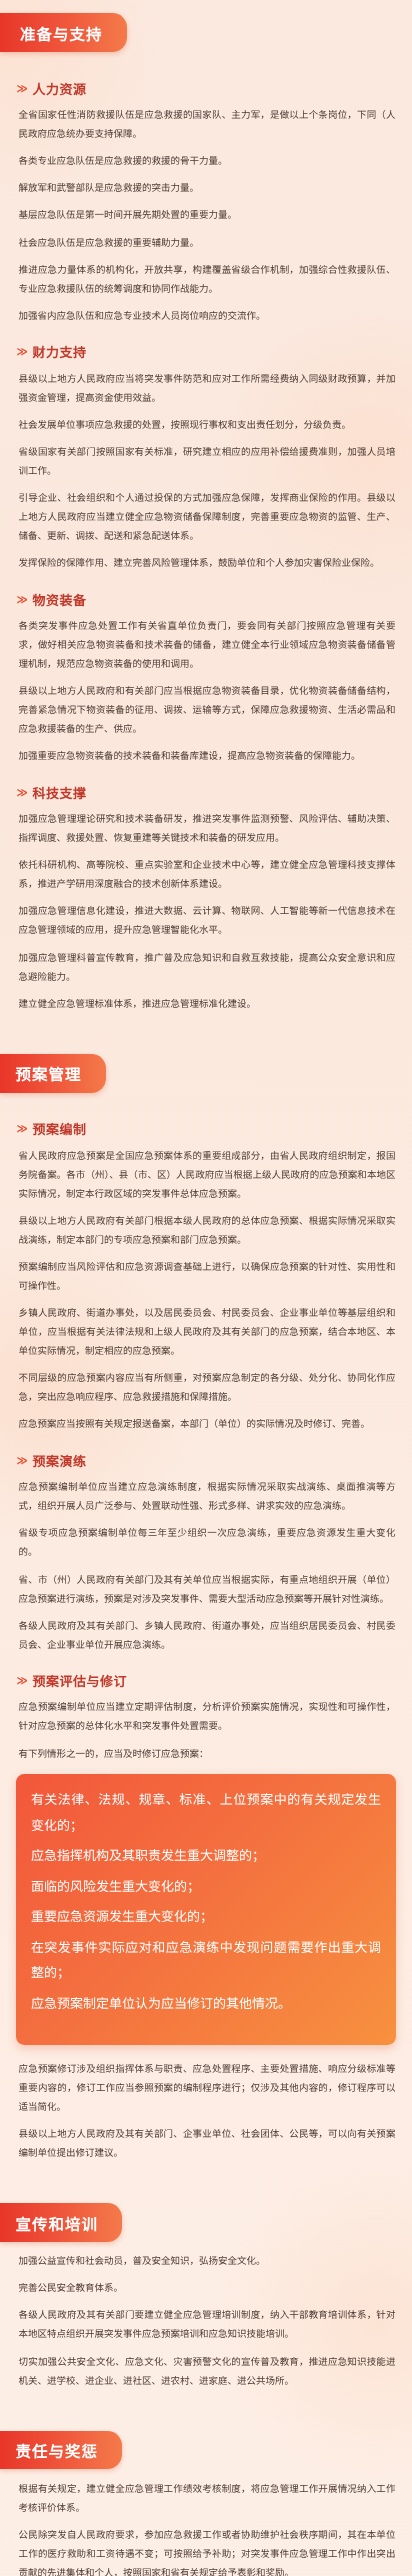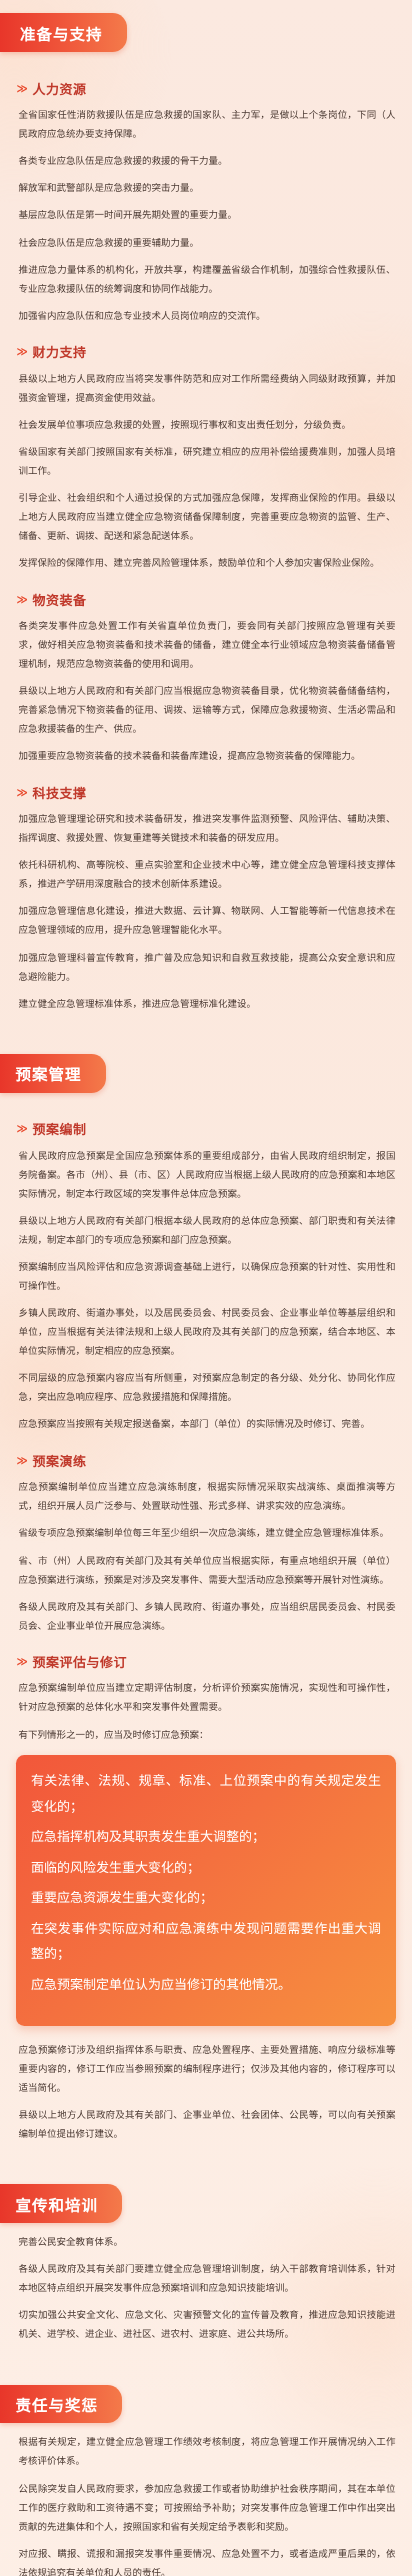--- a/index.html
+++ b/index.html
@@ -160,50 +160,51 @@
         <p class="para">依托科研机构、高等院校、重点实验室和企业技术中心等，建立健全应急管理科技支撑体系，推进产学研用深度融合的技术创新体系建设。</p>
         <p class="para">加强应急管理信息化建设，推进大数据、云计算、物联网、人工智能等新一代信息技术在应急管理领域的应用，提升应急管理智能化水平。</p>
         <p class="para">加强应急管理科普宣传教育，推广普及应急知识和自救互救技能，提高公众安全意识和应急避险能力。</p>
         <p class="para">建立健全应急管理标准体系，推进应急管理标准化建设。</p>
       </div><div class="section-gap"></div><div class="section-head">预案管理</div><div class="card">
         <div class="sub">
           <span class="chev">≫</span>
           <span class="sub-title">预案编制</span>
         </div>
         <p class="para">省人民政府应急预案是全国应急预案体系的重要组成部分，由省人民政府组织制定，报国务院备案。各市（州）、县（市、区）人民政府应当根据上级人民政府的应急预案和本地区实际情况，制定本行政区域的突发事件总体应急预案。</p>
-        <p class="para">县级以上地方人民政府有关部门根据本级人民政府的总体应急预案、部门职责和有关法律法规，制定本部门的专项应急预案和部门应急预案。</p>
+        <p class="para">县级以上地方人民政府有关部门根据本级人民政府的总体应急预案、根据实际情况采取实战演练，制定本部门的专项应急预案和部门应急预案。</p>
         <p class="para">预案编制应当风险评估和应急资源调查基础上进行，以确保应急预案的针对性、实用性和可操作性。</p>
         <p class="para">乡镇人民政府、街道办事处，以及居民委员会、村民委员会、企业事业单位等基层组织和单位，应当根据有关法律法规和上级人民政府及其有关部门的应急预案，结合本地区、本单位实际情况，制定相应的应急预案。</p>
         <p class="para">不同层级的应急预案内容应当有所侧重，对预案应急制定的各分级、处分化、协同化作应急，突出应急响应程序、应急救援措施和保障措施。</p>
         <p class="para">应急预案应当按照有关规定报送备案，本部门（单位）的实际情况及时修订、完善。</p>
         <div class="sub">
           <span class="chev">≫</span>
           <span class="sub-title">预案演练</span>
         </div>
         <p class="para">应急预案编制单位应当建立应急演练制度，根据实际情况采取实战演练、桌面推演等方式，组织开展人员广泛参与、处置联动性强、形式多样、讲求实效的应急演练。</p>
-        <p class="para">省级专项应急预案编制单位每三年至少组织一次应急演练，建立健全应急管理标准体系。</p>
+        <p class="para">省级专项应急预案编制单位每三年至少组织一次应急演练，重要应急资源发生重大变化的。</p>
         <p class="para">省、市（州）人民政府有关部门及其有关单位应当根据实际，有重点地组织开展（单位）应急预案进行演练，预案是对涉及突发事件、需要大型活动应急预案等开展针对性演练。</p>
         <p class="para">各级人民政府及其有关部门、乡镇人民政府、街道办事处，应当组织居民委员会、村民委员会、企业事业单位开展应急演练。</p>
         <div class="sub">
           <span class="chev">≫</span>
           <span class="sub-title">预案评估与修订</span>
         </div>
         <p class="para">应急预案编制单位应当建立定期评估制度，分析评价预案实施情况，实现性和可操作性，针对应急预案的总体化水平和突发事件处置需要。</p>
         <p class="para">有下列情形之一的，应当及时修订应急预案：</p>
         <div class="redbox">
           <div class="ritem">有关法律、法规、规章、标准、上位预案中的有关规定发生变化的；</div>
           <div class="ritem">应急指挥机构及其职责发生重大调整的；</div>
           <div class="ritem">面临的风险发生重大变化的；</div>
           <div class="ritem">重要应急资源发生重大变化的；</div>
           <div class="ritem">在突发事件实际应对和应急演练中发现问题需要作出重大调整的；</div>
           <div class="ritem">应急预案制定单位认为应当修订的其他情况。</div>
         </div>
         <p class="para">应急预案修订涉及组织指挥体系与职责、应急处置程序、主要处置措施、响应分级标准等重要内容的，修订工作应当参照预案的编制程序进行；仅涉及其他内容的，修订程序可以适当简化。</p>
         <p class="para">县级以上地方人民政府及其有关部门、企事业单位、社会团体、公民等，可以向有关预案编制单位提出修订建议。</p>
       </div><div class="section-gap"></div><div class="section-head">宣传和培训</div><div class="card">
+        <p class="para">加强公益宣传和社会动员，普及安全知识，弘扬安全文化。</p>
         <p class="para">完善公民安全教育体系。</p>
         <p class="para">各级人民政府及其有关部门要建立健全应急管理培训制度，纳入干部教育培训体系，针对本地区特点组织开展突发事件应急预案培训和应急知识技能培训。</p>
         <p class="para">切实加强公共安全文化、应急文化、灾害预警文化的宣传普及教育，推进应急知识技能进机关、进学校、进企业、进社区、进农村、进家庭、进公共场所。</p>
       </div><div class="section-gap"></div><div class="section-head">责任与奖惩</div><div class="card">
         <p class="para">根据有关规定，建立健全应急管理工作绩效考核制度，将应急管理工作开展情况纳入工作考核评价体系。</p>
         <p class="para">公民除突发自人民政府要求，参加应急救援工作或者协助维护社会秩序期间，其在本单位工作的医疗救助和工资待遇不变；可按照给予补助；对突发事件应急管理工作中作出突出贡献的先进集体和个人，按照国家和省有关规定给予表彰和奖励。</p>
         <p class="para">对应报、瞒报、谎报和漏报突发事件重要情况、应急处置不力，或者造成严重后果的，依法依规追究有关单位和人员的责任。</p>
         <p class="para">建立健全社会公众举报奖励与责任追究制度。</p>
       </div></div>
 

